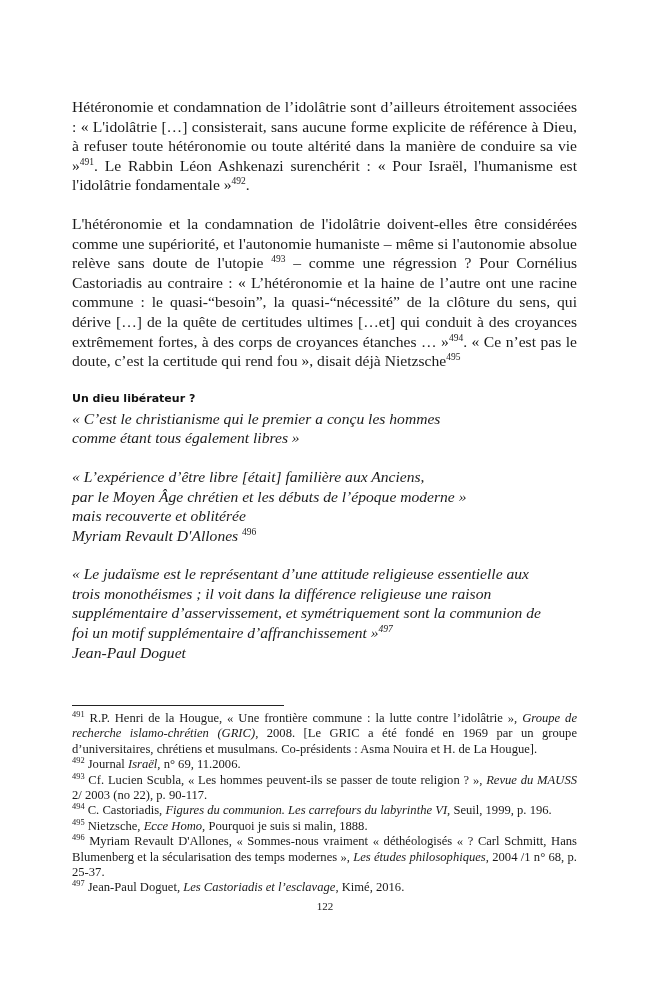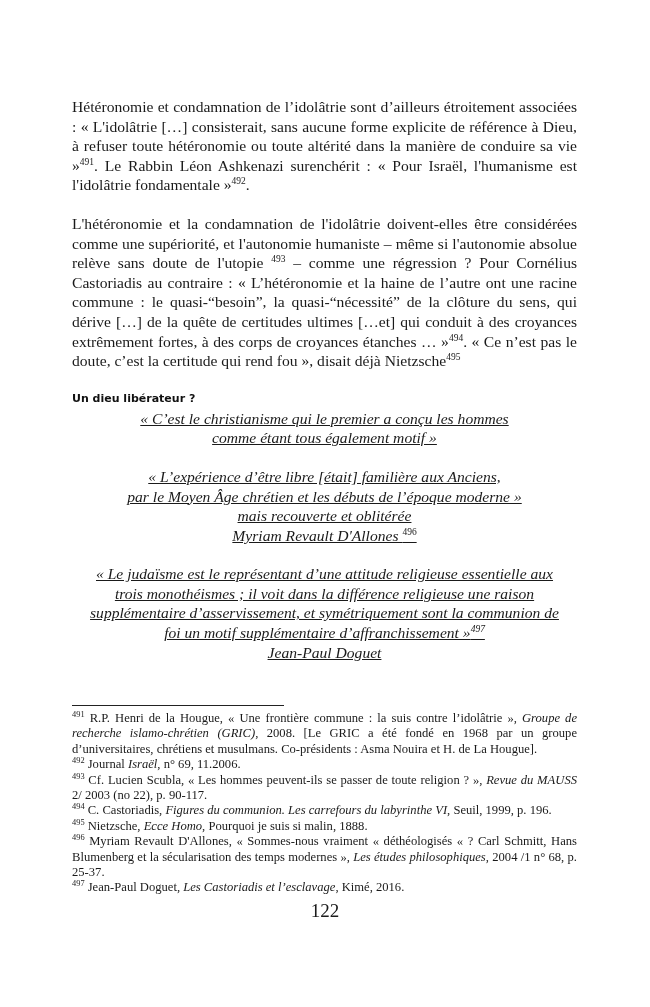--- a/index.html
+++ b/index.html
@@ -9,55 +9,55 @@
     font-family: "Liberation Serif", serif; color: #1a1a1a;
     font-size: 15.6px; line-height: 19.6px;
   }
   .p { text-align: justify; margin: 0; }
   .p + .p { margin-top: 19px; }
   sup { font-size: 9.5px; line-height: 0; vertical-align: 6px; }
   .heading {
     font-family: "DejaVu Sans", sans-serif; font-weight: bold;
     font-size: 11px; line-height: 20px; margin-top: 18px; color: #111;
   }
-  .epi { text-align: center; font-style: italic; margin: 0; text-decoration: underline; }
+  .epi { text-align: left; font-style: italic; margin: 0; }
   .epi-line { display: block; }
   .epi-block + .epi-block { margin-top: 19px; }
   .epi-block { margin: 0; }
   .footrule {
     position: absolute; left: 72px; top: 705px; width: 212px; height: 1px;
     background: #222;
   }
   .notes {
     position: absolute; left: 72px; top: 711px; width: 505px;
     font-family: "Liberation Serif", serif; color: #1a1a1a;
     font-size: 12.6px; line-height: 15.4px;
   }
   .note { text-align: justify; margin: 0; }
   .note sup { font-size: 8.4px; vertical-align: 5px; }
   .pagenum {
     position: absolute; left: 0; width: 650px; top: 900px; text-align: center;
-    font-family: "Liberation Serif", serif; font-size: 19px; color: #1a1a1a;
+    font-family: "Liberation Serif", serif; font-size: 11px; color: #1a1a1a;
   }
   i { font-style: italic; }
 </style>
 </head>
 <body>
 
 <div class="page">
   <p class="p"><span>Hétéronomie et condamnation de l’idolâtrie sont d’ailleurs étroitement associées : « L'idolâtrie […] consisterait, sans aucune forme explicite de référence à Dieu, à refuser toute hétéronomie ou toute altérité dans la manière de conduire sa vie »</span><sup>491</sup><span>. Le Rabbin Léon Ashkenazi surenchérit : « Pour Israël, l'humanisme est l'idolâtrie fondamentale »</span><sup>492</sup><span>.</span></p>
 
   <p class="p"><span>L'hétéronomie et la condamnation de l'idolâtrie doivent-elles être considérées comme une supériorité, et l'autonomie humaniste – même si l'autonomie absolue relève sans doute de l'utopie </span><sup>493</sup><span> – comme une régression ? Pour Cornélius Castoriadis au contraire : « L’hétéronomie et la haine de l’autre ont une racine commune : le quasi-“besoin”, la quasi-“nécessité” de la clôture du sens, qui dérive […] de la quête de certitudes ultimes […et] qui conduit à des croyances extrêmement fortes, à des corps de croyances étanches … »</span><sup>494</sup><span>. « Ce n’est pas le doute, c’est la certitude qui rend fou », disait déjà Nietzsche</span><sup>495</sup></p>
 
   <div class="heading">Un dieu libérateur ?</div>
 
   <div class="epi-block">
     <p class="epi">
       <span class="epi-line">« C’est le christianisme qui le premier a conçu les hommes</span>
-      <span class="epi-line">comme étant tous également motif »</span>
+      <span class="epi-line">comme étant tous également libres »</span>
     </p>
   </div>
 
   <div class="epi-block">
     <p class="epi">
       <span class="epi-line">« L’expérience d’être libre [était] familière aux Anciens,</span>
       <span class="epi-line">par le Moyen Âge chrétien et les débuts de l’époque moderne »</span>
       <span class="epi-line">mais recouverte et oblitérée</span>
       <span class="epi-line"><span>Myriam Revault D'Allones </span><sup style="font-style:normal">496</sup></span>
     </p>
@@ -70,21 +70,21 @@
       <span class="epi-line">supplémentaire d’asservissement, et symétriquement sont la communion de</span>
       <span class="epi-line"><span>foi un motif supplémentaire d’affranchissement »</span><sup>497</sup></span>
       <span class="epi-line">Jean-Paul Doguet</span>
     </p>
   </div>
 </div>
 
 <div class="footrule"></div>
 
 <div class="notes">
-  <p class="note"><sup>491</sup><span> R.P. Henri de la Hougue, « Une frontière commune : la suis contre l’idolâtrie », </span><i>Groupe de recherche islamo-chrétien (GRIC)</i><span>, 2008. [Le GRIC a été fondé en 1968 par un groupe d’universitaires, chrétiens et musulmans. Co-présidents : Asma Nouira et H. de La Hougue].</span></p>
+  <p class="note"><sup>491</sup><span> R.P. Henri de la Hougue, « Une frontière commune : la lutte contre l’idolâtrie », </span><i>Groupe de recherche islamo-chrétien (GRIC)</i><span>, 2008. [Le GRIC a été fondé en 1969 par un groupe d’universitaires, chrétiens et musulmans. Co-présidents : Asma Nouira et H. de La Hougue].</span></p>
   <p class="note"><sup>492</sup><span> Journal </span><i>Israël</i><span>, n° 69, 11.2006.</span></p>
   <p class="note"><sup>493</sup><span> Cf. Lucien Scubla, « Les hommes peuvent-ils se passer de toute religion ? », </span><i>Revue du MAUSS</i><span> 2/ 2003 (no 22), p. 90-117.</span></p>
   <p class="note"><sup>494</sup><span> C. Castoriadis, </span><i>Figures du communion. Les carrefours du labyrinthe VI</i><span>, Seuil, 1999, p. 196.</span></p>
   <p class="note"><sup>495</sup><span> Nietzsche, </span><i>Ecce Homo</i><span>, Pourquoi je suis si malin, 1888.</span></p>
   <p class="note"><sup>496</sup><span> Myriam Revault D'Allones, « Sommes-nous vraiment « déthéologisés « ? Carl Schmitt, Hans Blumenberg et la sécularisation des temps modernes », </span><i>Les études philosophiques</i><span>, 2004 /1 n° 68, p. 25-37.</span></p>
   <p class="note"><sup>497</sup><span> Jean-Paul Doguet, </span><i>Les Castoriadis et l’esclavage</i><span>, Kimé, 2016.</span></p>
 </div>
 
 <div class="pagenum">122</div>
 

